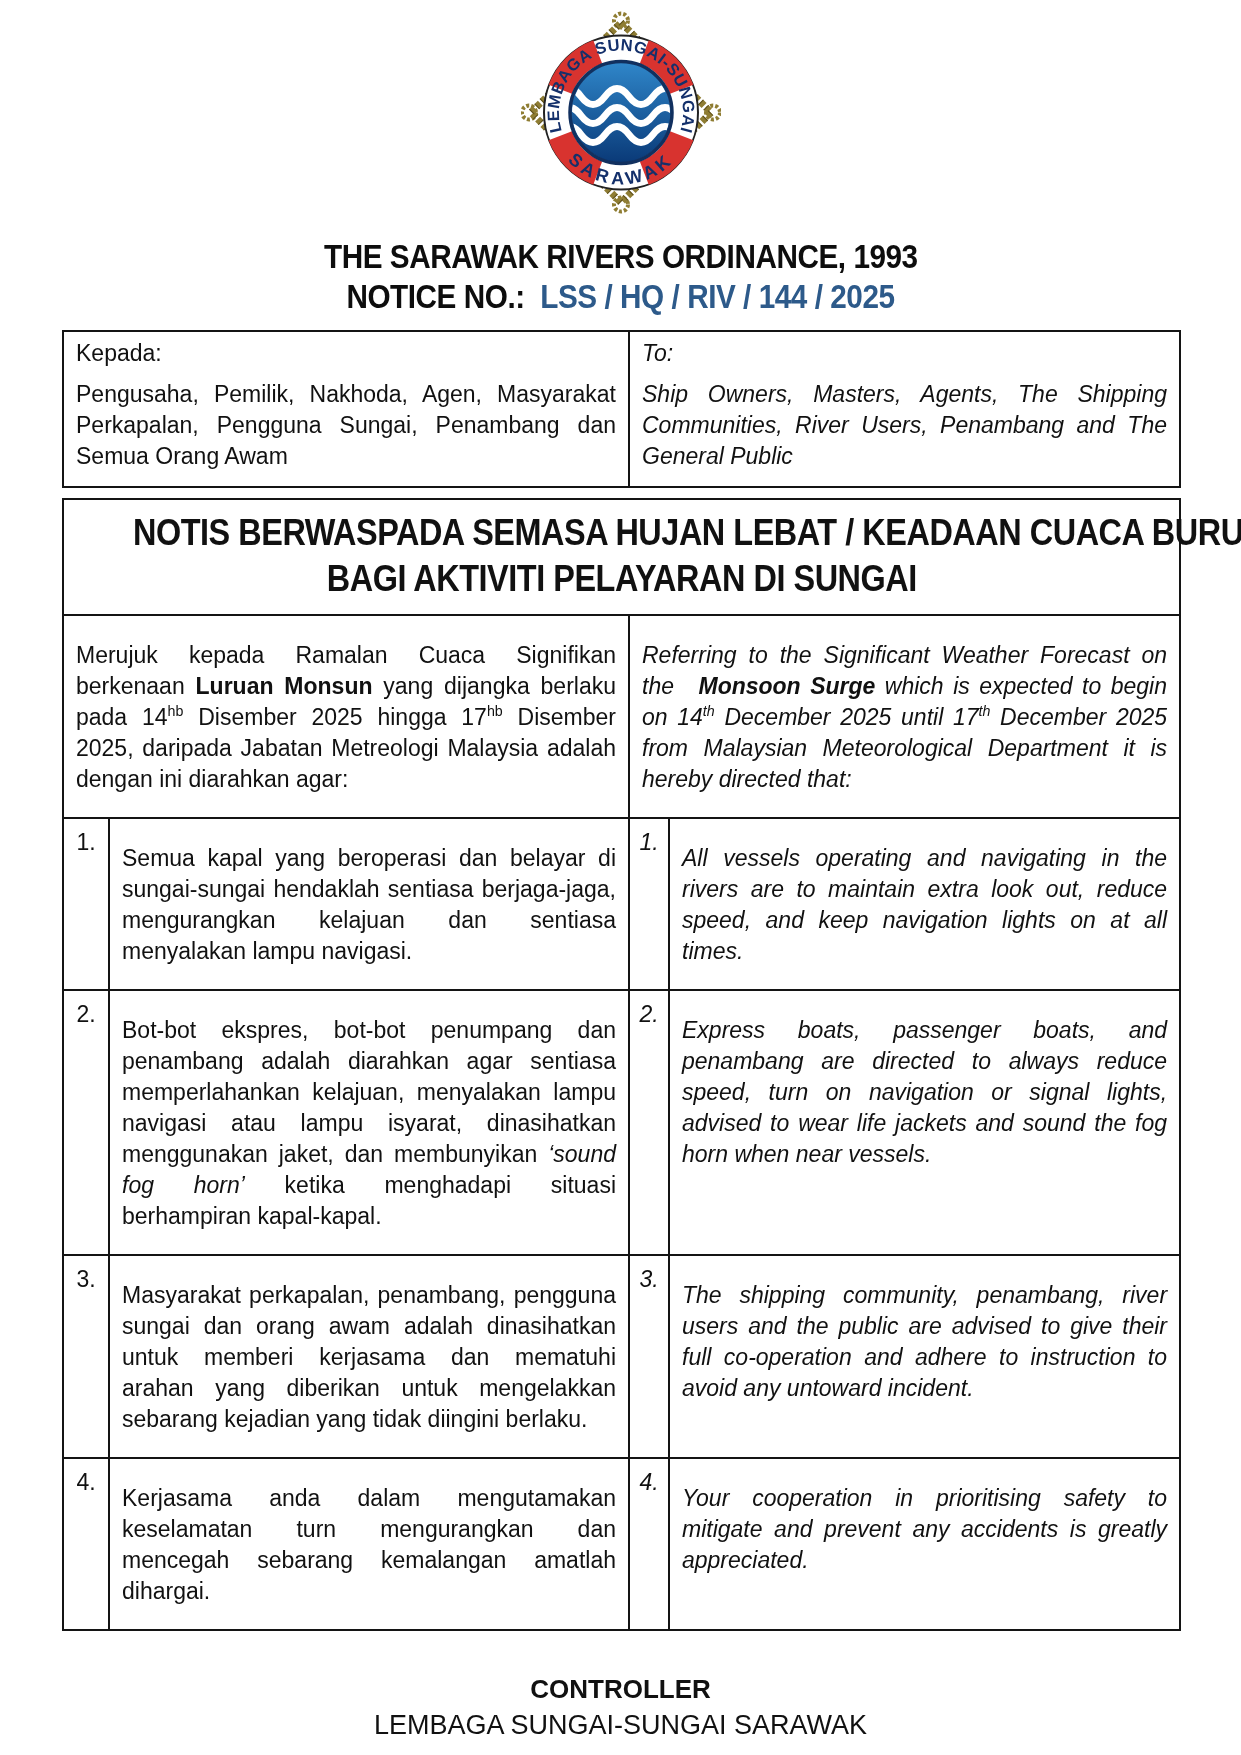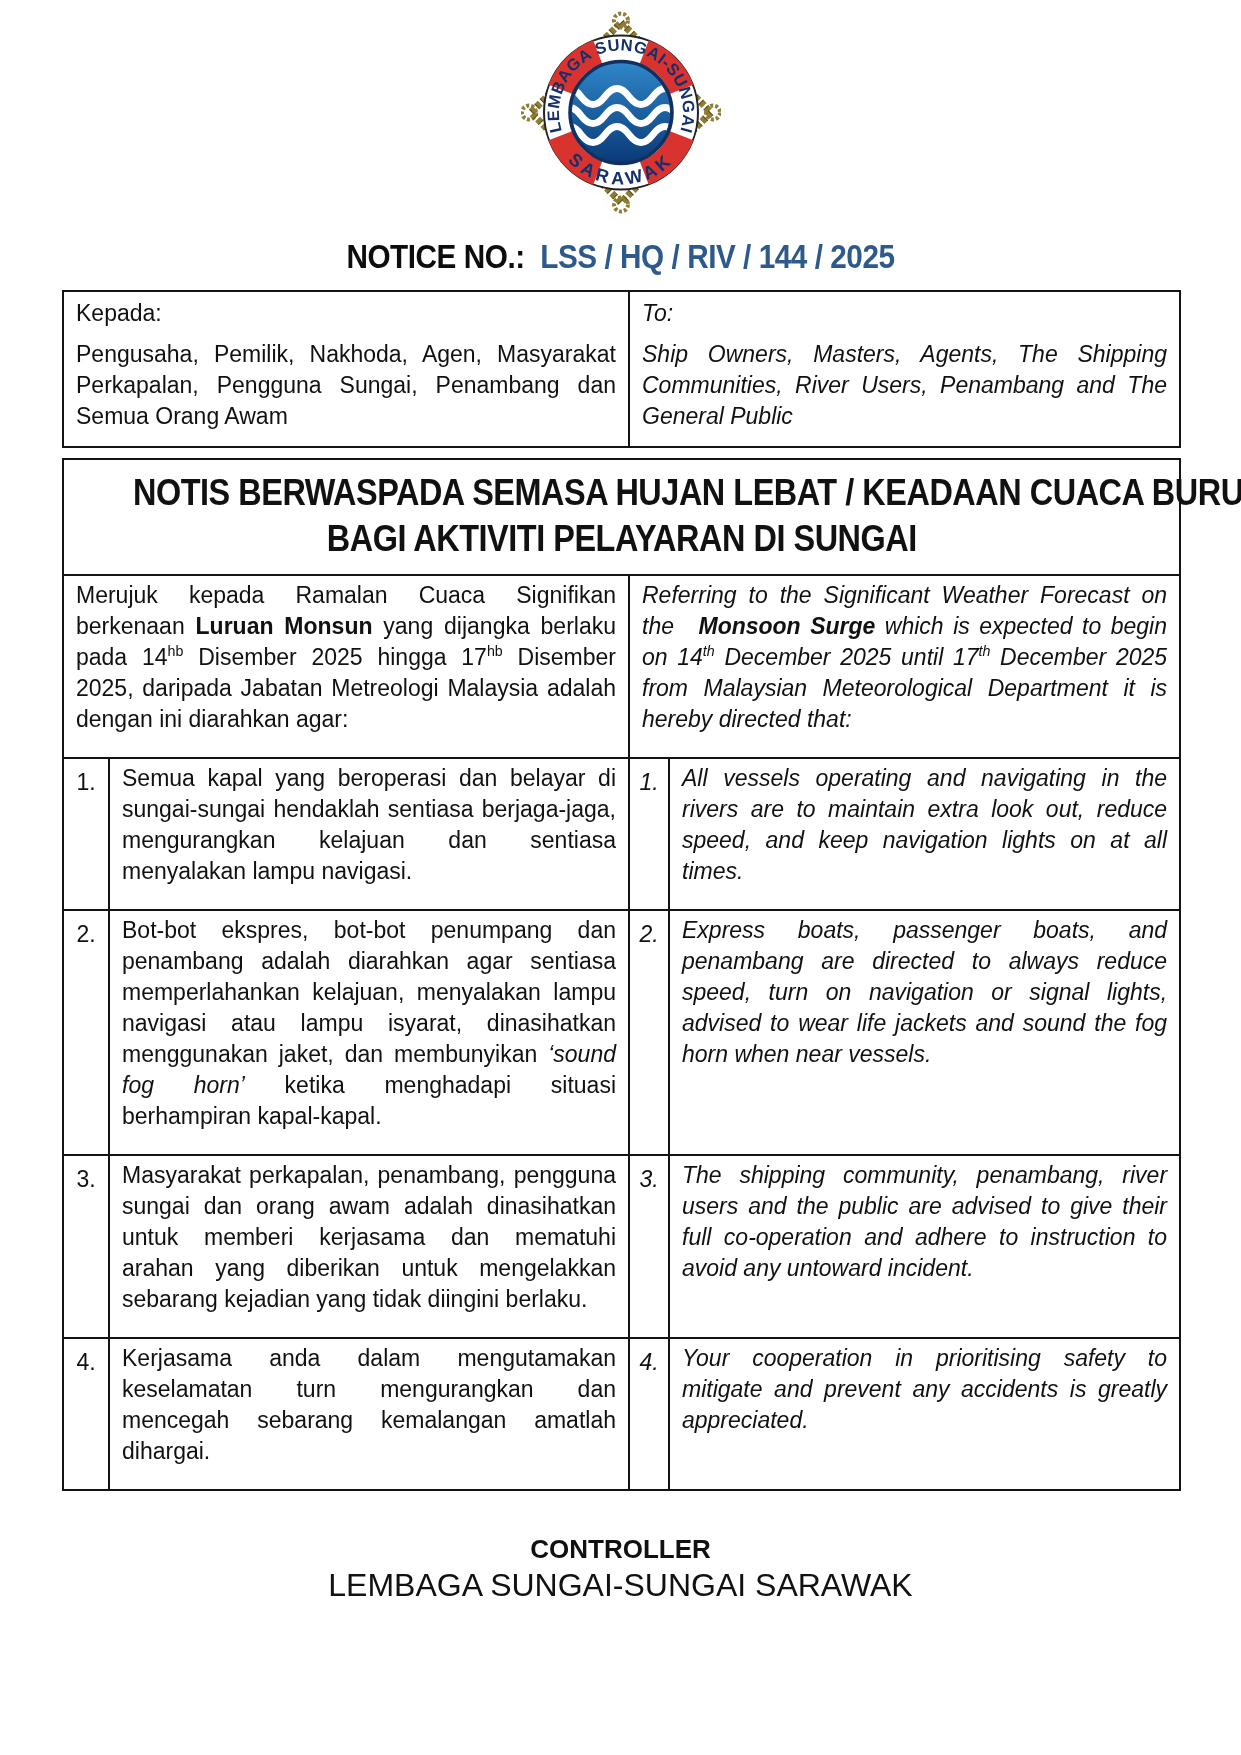--- a/index.html
+++ b/index.html
@@ -14,26 +14,26 @@
   
   table{border-collapse:collapse;width:1117px;table-layout:fixed;}
   td{border:2px solid #141414;vertical-align:top;font-size:23px;line-height:31px;}
   .tbl-recipients{margin-top:13px;}
   .tbl-main{margin-top:10px;}
   .cell-text{padding:6px 12px 14px;text-align:justify;}
   .cell-label{margin-bottom:10px;}
   .eng{font-style:italic;}
   .title-row-cell{text-align:center;font-weight:bold;font-size:36px;line-height:46px;padding:10px 6px 12px;}
   .num-cell{text-align:center;padding:8px 2px;}
-  .body-cell{padding:4px 12px 22px;text-align:justify;}
+  .body-cell{padding:24px 12px 22px;text-align:justify;}
   sup{font-size:0.62em;line-height:0;}
   
   .footer{text-align:center;margin-top:40px;}
   .footer .ctrl{font-weight:bold;font-size:26px;line-height:36px;}
-  .footer .org{font-size:32px;line-height:36px;}
+  .footer .org{font-size:27px;line-height:36px;}
 </style>
 </head>
 <body>
 
 <div class="page">
 
   <div class="logo-wrap">
     <svg width="200" height="205" viewBox="0 0 200 200">
       <defs>
         <linearGradient id="blueGrad" x1="0" y1="0" x2="0" y2="1">
@@ -77,20 +77,21 @@
       <text font-family="Liberation Sans, sans-serif" font-size="16.5" font-weight="bold" fill="#14306b" letter-spacing="0.5">
         <textPath href="#topArc" startOffset="50%" text-anchor="middle">LEMBAGA SUNGAI-SUNGAI</textPath>
       </text>
       <text font-family="Liberation Sans, sans-serif" font-size="18" font-weight="bold" fill="#14306b" letter-spacing="4">
         <textPath href="#bottomArc" startOffset="50%" text-anchor="middle">SARAWAK</textPath>
       </text>
     </svg>
   </div>
 
   <div class="doc-header">
+    <div><span class="cond">THE SARAWAK RIVERS ORDINANCE, 1993</span></div>
     <div>
       <span class="cond"><span>NOTICE NO.:</span>&nbsp;&nbsp;<span class="notice-no">LSS / HQ / RIV / 144 / 2025</span></span>
     </div>
   </div>
 
   <table class="tbl-recipients">
     <colgroup>
         <col style="width:566px">
         <col style="width:551px">
       </colgroup>

